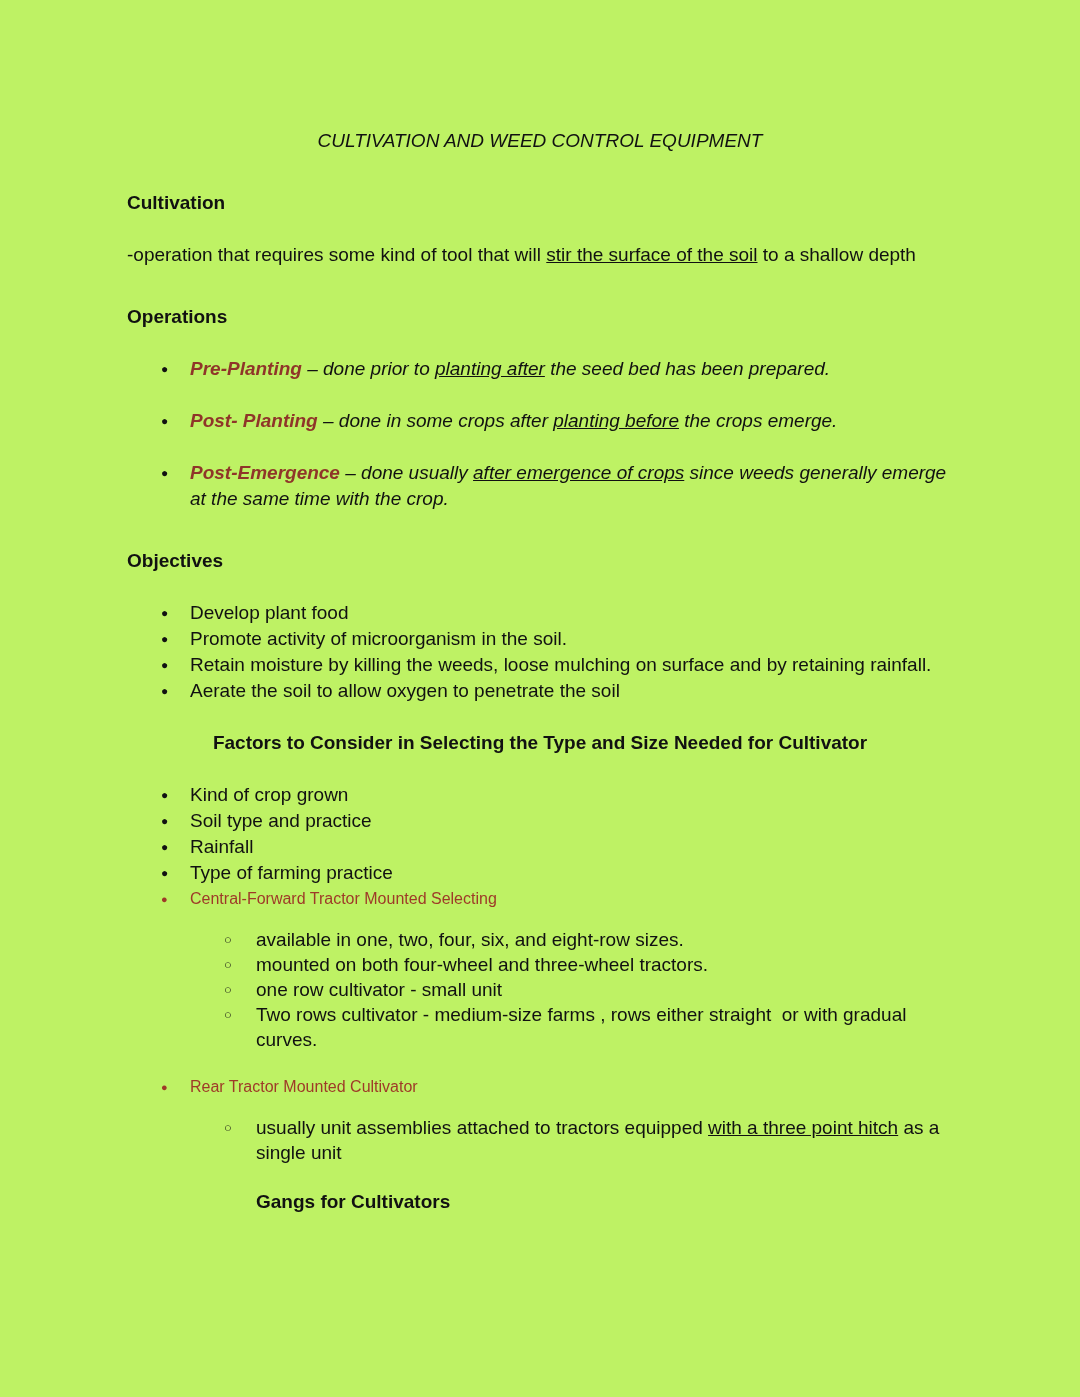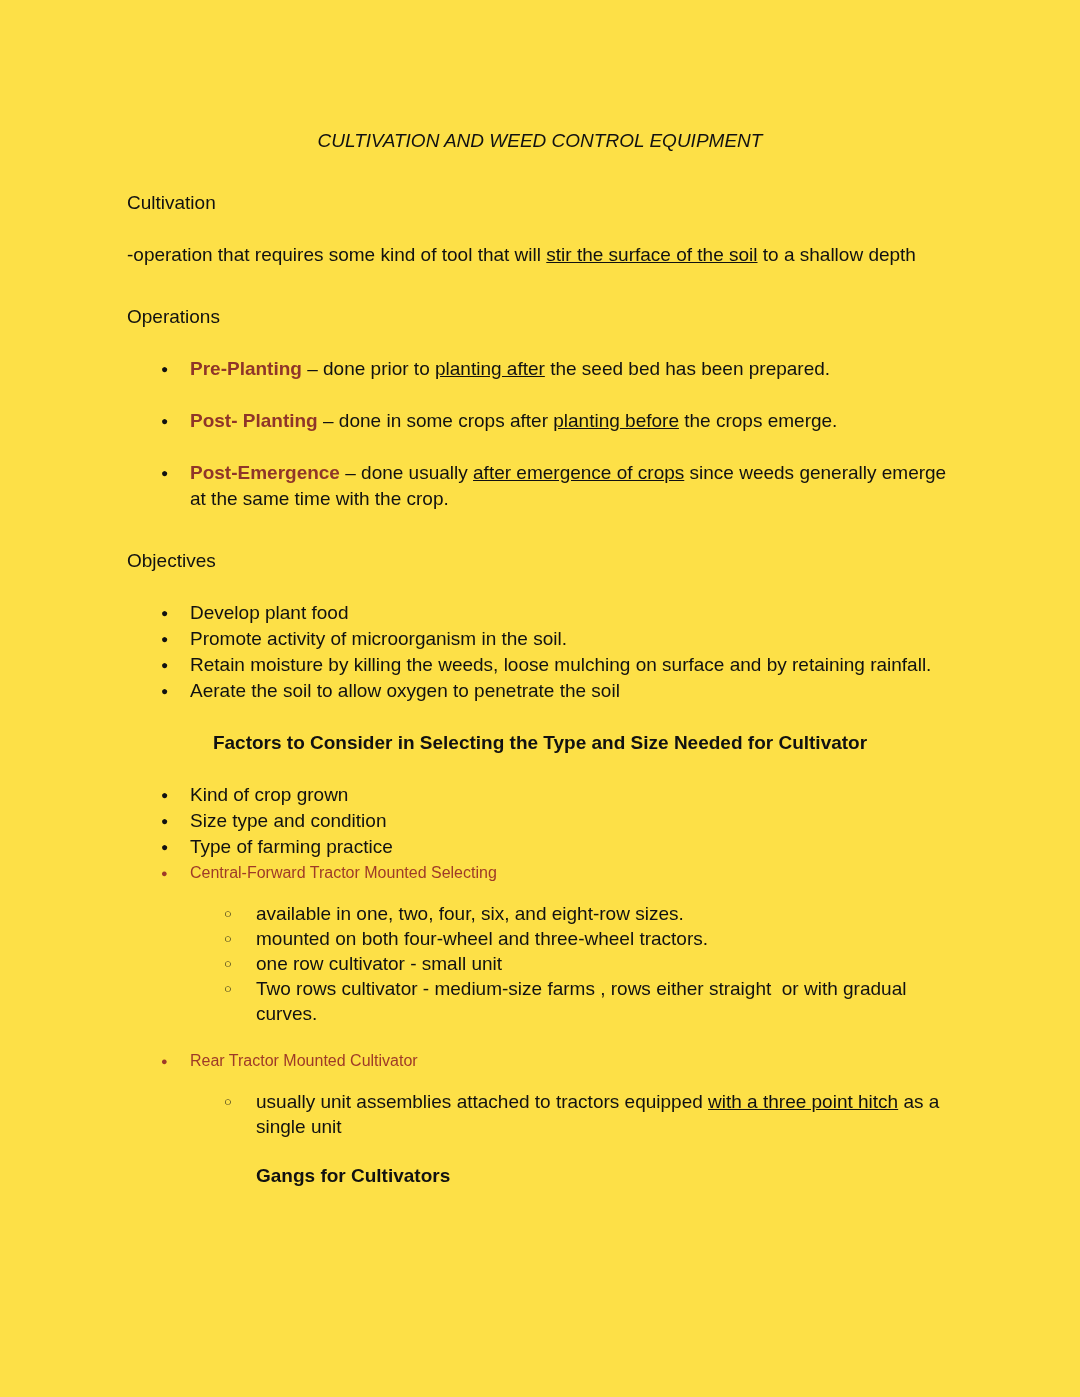--- a/index.html
+++ b/index.html
@@ -1,35 +1,35 @@
 <!DOCTYPE html>
 <html style="--term_red: #8f3529; --class_red: #9e3a28; --body_text: #111111; --page_bg: #ffffff;"><head>
 <meta charset="utf-8">
 <style>
   * { margin:0; padding:0; box-sizing:border-box; }
   html, body { background:#ffffff; }
   body { font-family:"Liberation Sans", sans-serif; }
   .page {
-    width:1080px; height:1397px; background:#fde047;
+    width:1080px; height:1397px; background:#bef264;
     padding:128px 127px 35px 127px;
     color:#111111; font-size:19px; line-height:26px;
     overflow:hidden;
   }
   .doc-title { text-align:center; font-style:italic; margin-bottom:26px; }
-  .h { font-weight:normal; margin-bottom:26px;margin-top:36px; }
+  .h { font-weight:bold; margin-bottom:26px;margin-top:36px; }
   .center-h { font-weight:bold; text-align:center; margin-bottom:26px; }
   .para { margin-bottom:27px; white-space:pre-wrap; }
   .u { text-decoration:underline; }
   .b { font-weight:normal; }
   .term { font-weight:bold; color:var(--term_red, #8f3529); }
   .list { margin-bottom:26px; }
   .list.nogap { margin-bottom:0; }
   .li1 { position:relative; padding-left:63px; white-space:pre-wrap; }
   .li1::before { content:"●"; position:absolute; left:34px; top:0; font-size:12px; line-height:26px; color:#111111; }
-  .spaced .li1 { margin-bottom:26px; }
+  .spaced .li1 { margin-bottom:26px;font-style:italic; }
   .spaced .li1:last-child { margin-bottom:26px; }
   .cname { color:var(--class_red, #9e3a28); font-size:16px; }
   .cname::before { color:var(--class_red, #9e3a28); font-size:11px; }
   .sublist { margin-top:15px; margin-bottom:22px; }
   .li2 { position:relative; padding-left:129px; line-height:25px; white-space:pre-wrap; }
   .li2::before { content:"○"; position:absolute; left:97px; top:0; font-size:13px; line-height:25px; color:#111111; }
   .gangs-h { font-weight:bold; margin-left:129px; margin-top:24px; }
 </style>
 </head>
 <body>
@@ -56,21 +56,22 @@
     <div class="li1">Develop plant food</div>
     <div class="li1">Promote activity of microorganism in the soil.</div>
     <div class="li1">Retain moisture by killing the weeds, loose mulching on surface and by retaining rainfall.</div>
     <div class="li1">Aerate the soil to allow oxygen to penetrate the soil</div>
   </div>
 
   <p class="center-h">Factors to Consider in Selecting the Type and Size Needed for Cultivator</p>
 
   <div class="list nogap">
     <div class="li1">Kind of crop grown</div>
-    <div class="li1">Size type and condition</div>
+    <div class="li1">Soil type and practice</div>
+    <div class="li1">Rainfall</div>
     <div class="li1">Type of farming practice</div>
   </div>
 
 
   <div class="li1 cname">Central-Forward Tractor Mounted Selecting</div>
   <div class="sublist">
     <div class="li2"><span class="b"></span><span>available in one, two, four, six, and eight-row sizes.</span><span class="u"></span><span></span></div>
     <div class="li2"><span class="b"></span><span>mounted on both four-wheel and three-wheel tractors.</span><span class="u"></span><span></span></div>
     <div class="li2"><span class="b">one row cultivator</span><span> - small unit</span><span class="u"></span><span></span></div>
     <div class="li2"><span class="b">Two rows cultivator -</span><span> medium-size farms , rows either straight  or with gradual curves.</span><span class="u"></span><span></span></div>

